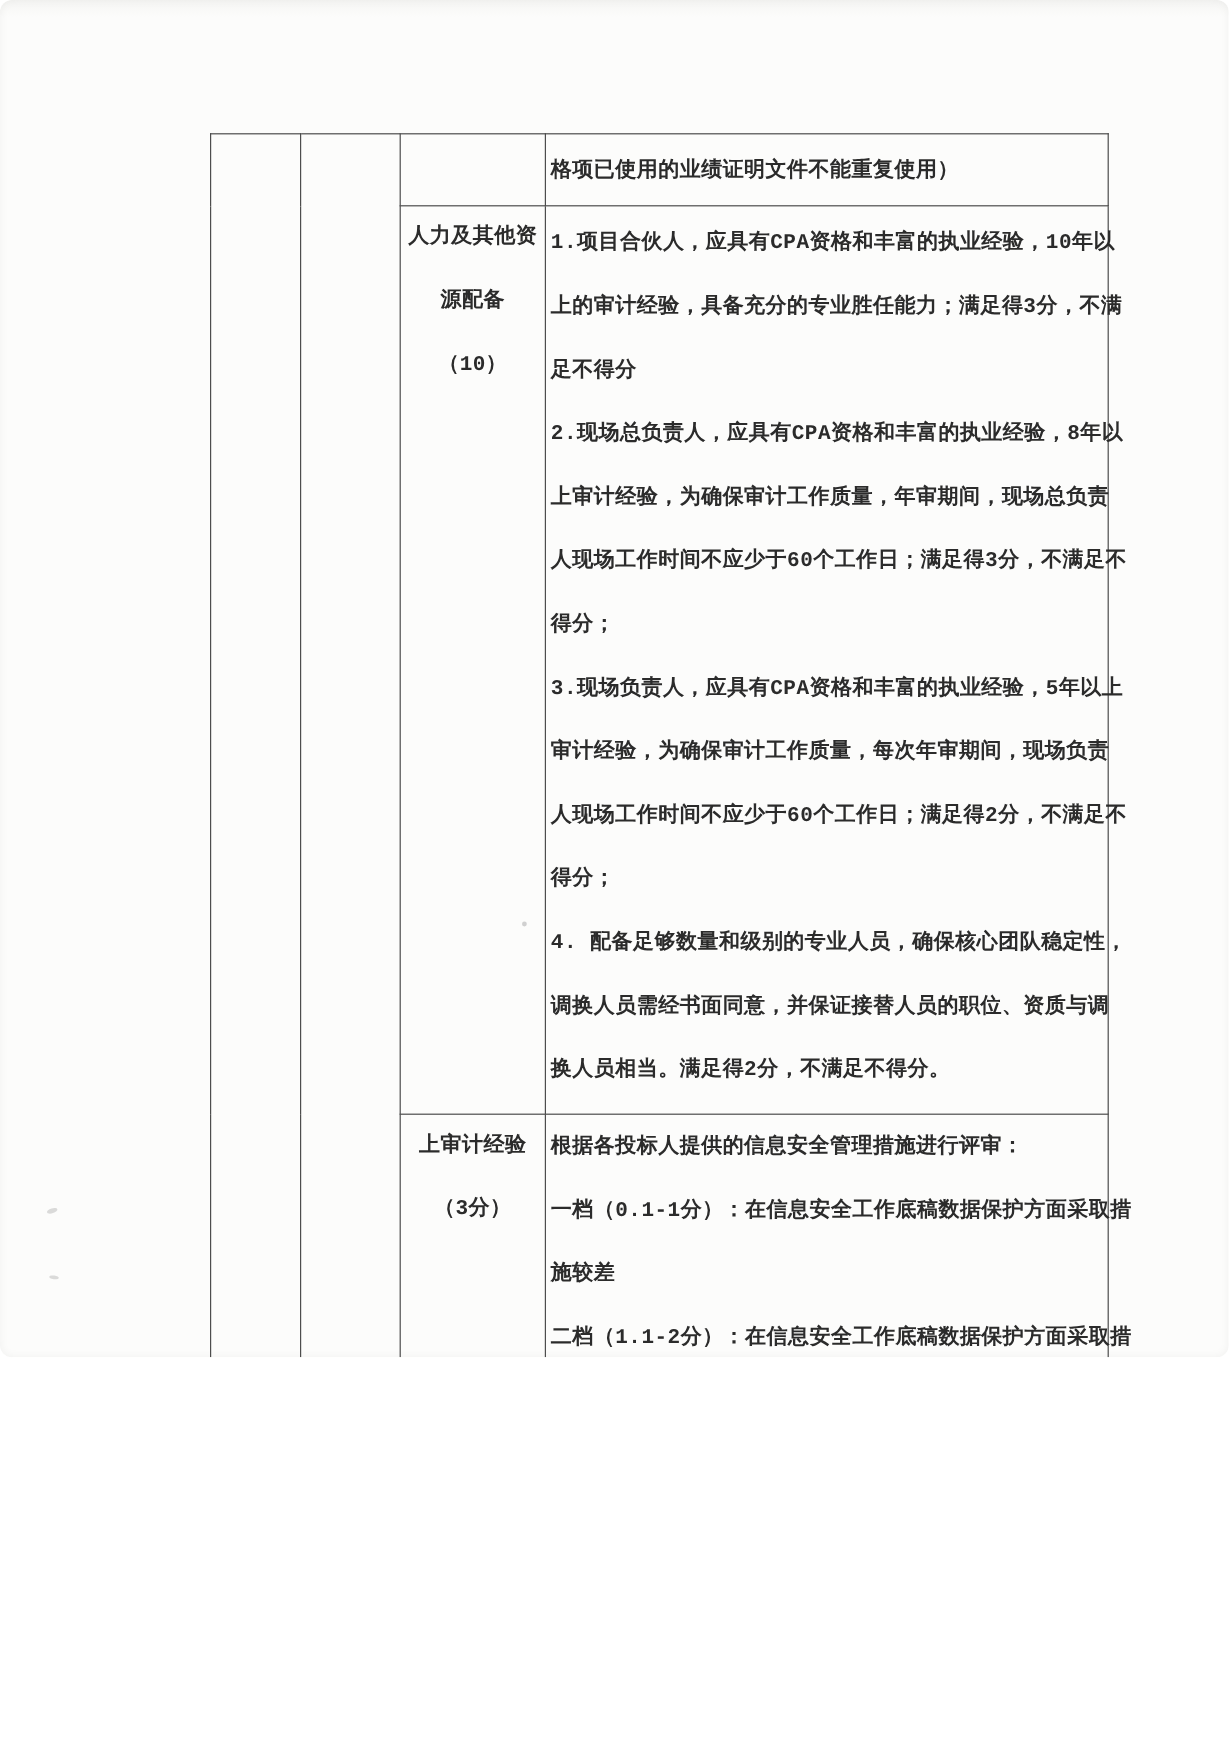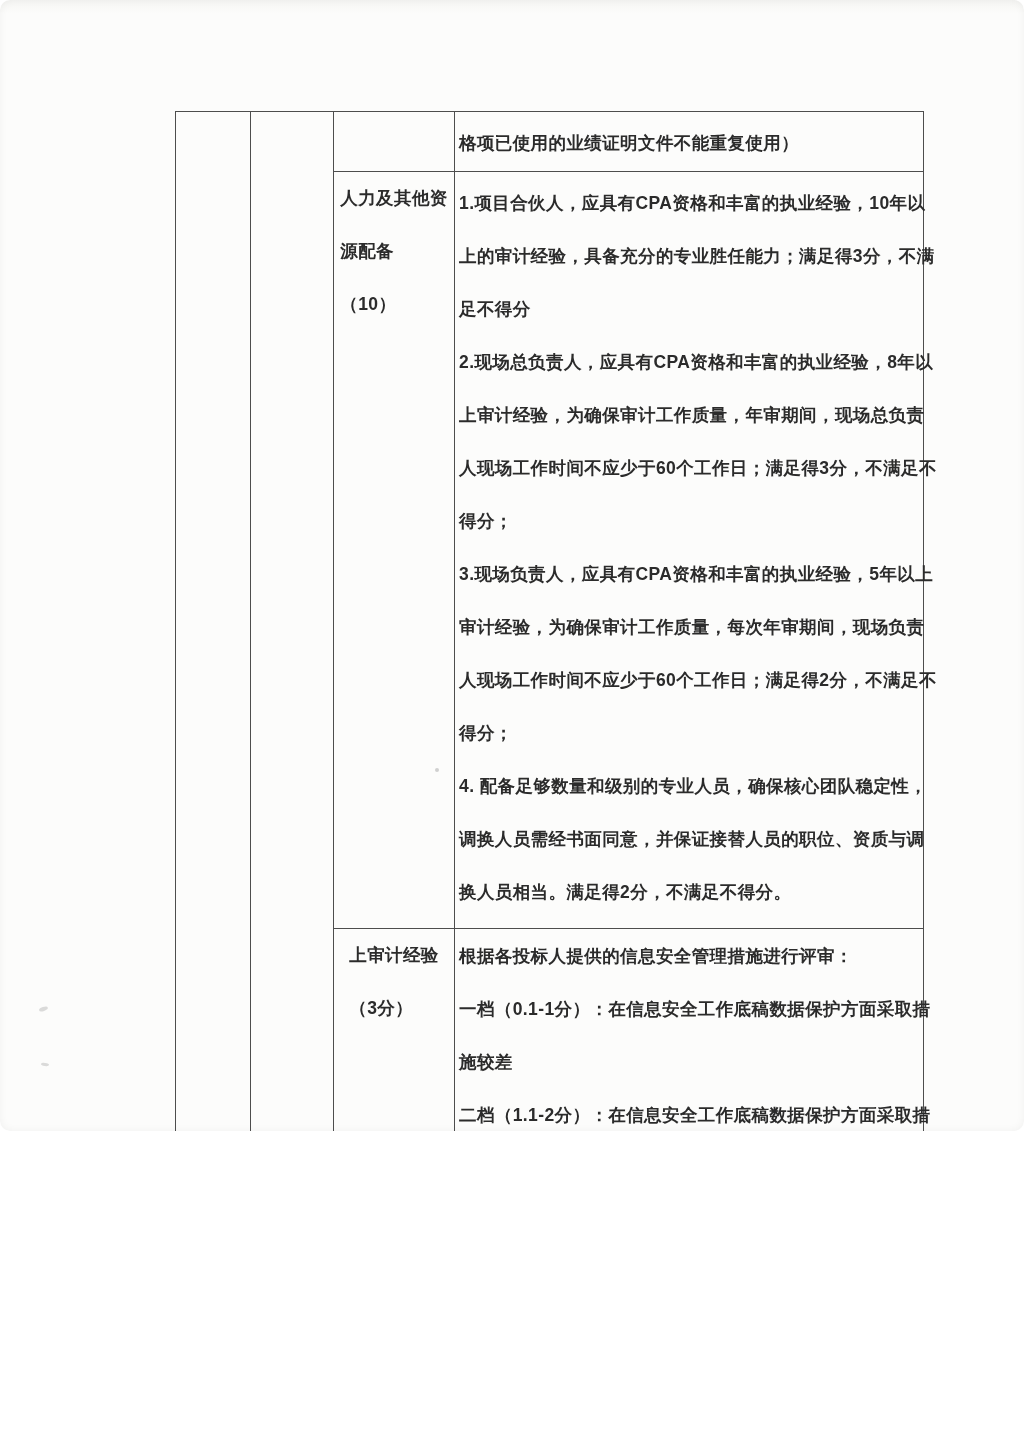--- a/index.html
+++ b/index.html
@@ -8,21 +8,21 @@
     background: #ffffff;
   }
   .paper {
     position: relative;
     width: 1024px;
     height: 1131px;
     background: #fcfcfb;
     background-image: linear-gradient(#f5f5f3, #fcfcfb 14px);
     box-shadow: inset 0 0 8px rgba(0,0,0,0.05);
     overflow: hidden;
-    font-family: Liberation Sans, sans-serif;
+    font-family: Liberation Mono, monospace;
     color: #2b2b2b;
     border-radius: 10px;
   }
   table.criteria-table {
     position: absolute;
     left: 175px;
     top: 111px;
     width: 748px;
     height: 1190px;
     border-collapse: collapse;
@@ -47,21 +47,21 @@
   }
   .content-text {
     padding: 5px 0 0 4px;
     overflow: visible;
   }
   .r3-content {
     padding-top: 1px;
   }
   .label-text {
     display: inline-block;
-    text-align: left;
+    text-align: center;
   }
   .page-number {
     position: absolute;
     left: 497px;
     top: 1315px;
     width: 60px;
     text-align: center;
     font-size: 19px;
     line-height: 53px;
     font-weight: 500;

